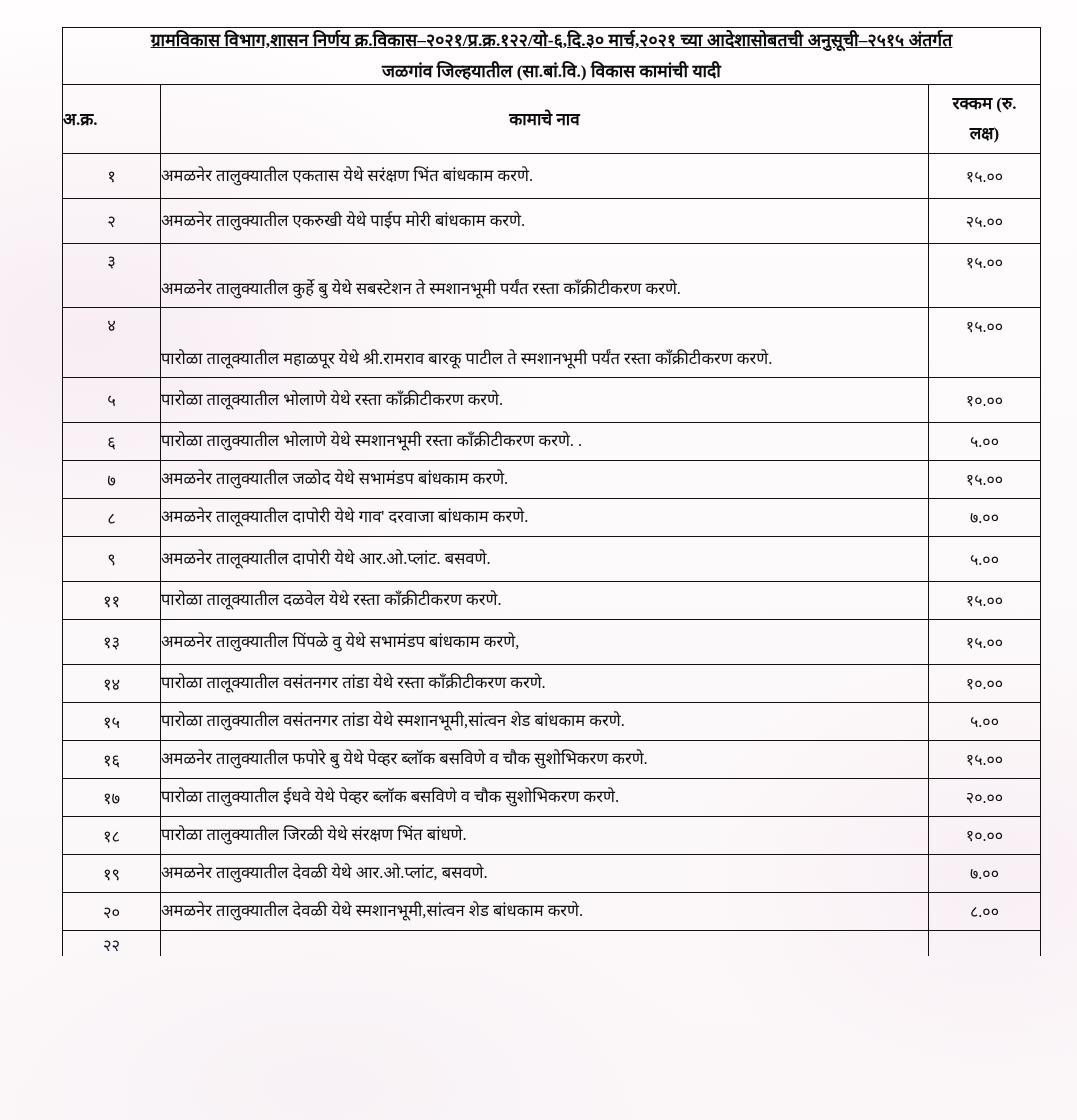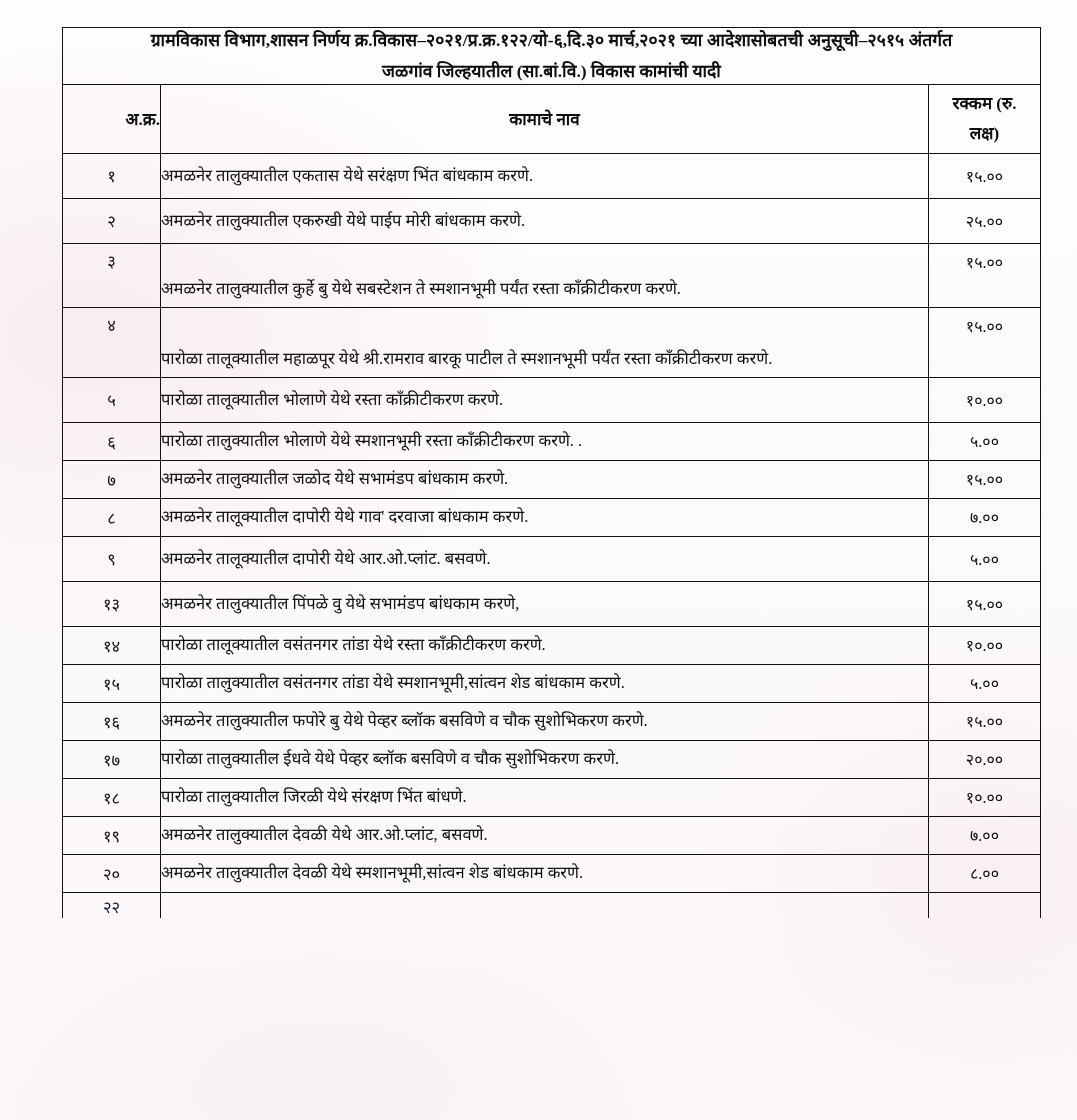--- a/index.html
+++ b/index.html
@@ -57,35 +57,35 @@
     text-align: center;
     padding: 7px 12px 9px 12px;
     line-height: 1.42;
     font-size: 17.5px;
     color: #0d0d0d;
     font-weight: 600;
   }
   .title-line {
     display: block;
   }
-  .title-line.line-1 { letter-spacing: 0.1px; }
+  .title-line.line-1 { letter-spacing: 0.1px; text-decoration: underline; }
   .title-line.line-2 { margin-top: 6px; }
 
   .col-sr   { width: 98px; }
   .col-name { width: 768px; }
   .col-amt  { width: 112px; }
 
   .head-sr, .head-name, .head-amt {
     height: 68px;
     font-size: 17px;
     font-weight: 600;
     color: #0d0d0d;
   }
   .head-sr {
-    text-align: right;
+    text-align: left;
     vertical-align: top;
     padding-top: 6px;
   }
   .head-name {
     text-align: center;
     vertical-align: top;
     padding-top: 6px;
   }
   .head-amt {
     text-align: center;
@@ -216,20 +216,25 @@
         <tr class="r-short">
           <td class="cell-sr">८</td>
           <td class="cell-name">अमळनेर तालूक्यातील दापोरी येथे गाव' दरवाजा बांधकाम करणे.</td>
           <td class="cell-amt">७.००</td>
         </tr>
         <tr class="r-med">
           <td class="cell-sr">९</td>
           <td class="cell-name">अमळनेर तालूक्यातील दापोरी येथे आर.ओ.प्लांट. बसवणे.</td>
           <td class="cell-amt">५.००</td>
         </tr>
+        <tr class="r-short">
+          <td class="cell-sr">११</td>
+          <td class="cell-name">पारोळा तालूक्यातील दळवेल येथे रस्ता कॉंक्रीटीकरण करणे.</td>
+          <td class="cell-amt">१५.००</td>
+        </tr>
         <tr class="r-med">
           <td class="cell-sr">१३</td>
           <td class="cell-name">अमळनेर तालुक्यातील पिंपळे वु येथे सभामंडप बांधकाम करणे,</td>
           <td class="cell-amt">१५.००</td>
         </tr>
         <tr class="r-short">
           <td class="cell-sr">१४</td>
           <td class="cell-name">पारोळा तालूक्यातील वसंतनगर तांडा येथे रस्ता कॉंक्रीटीकरण करणे.</td>
           <td class="cell-amt">१०.००</td>
         </tr>

